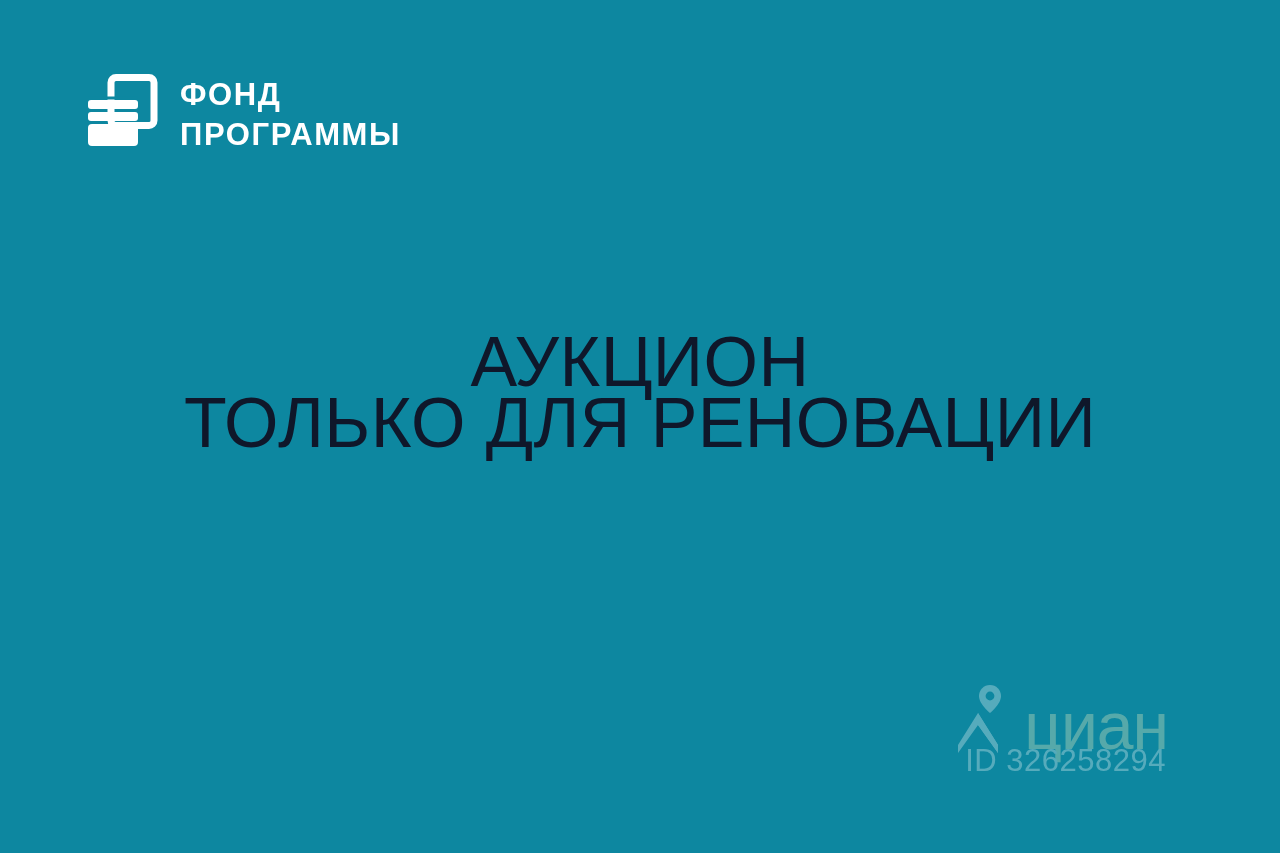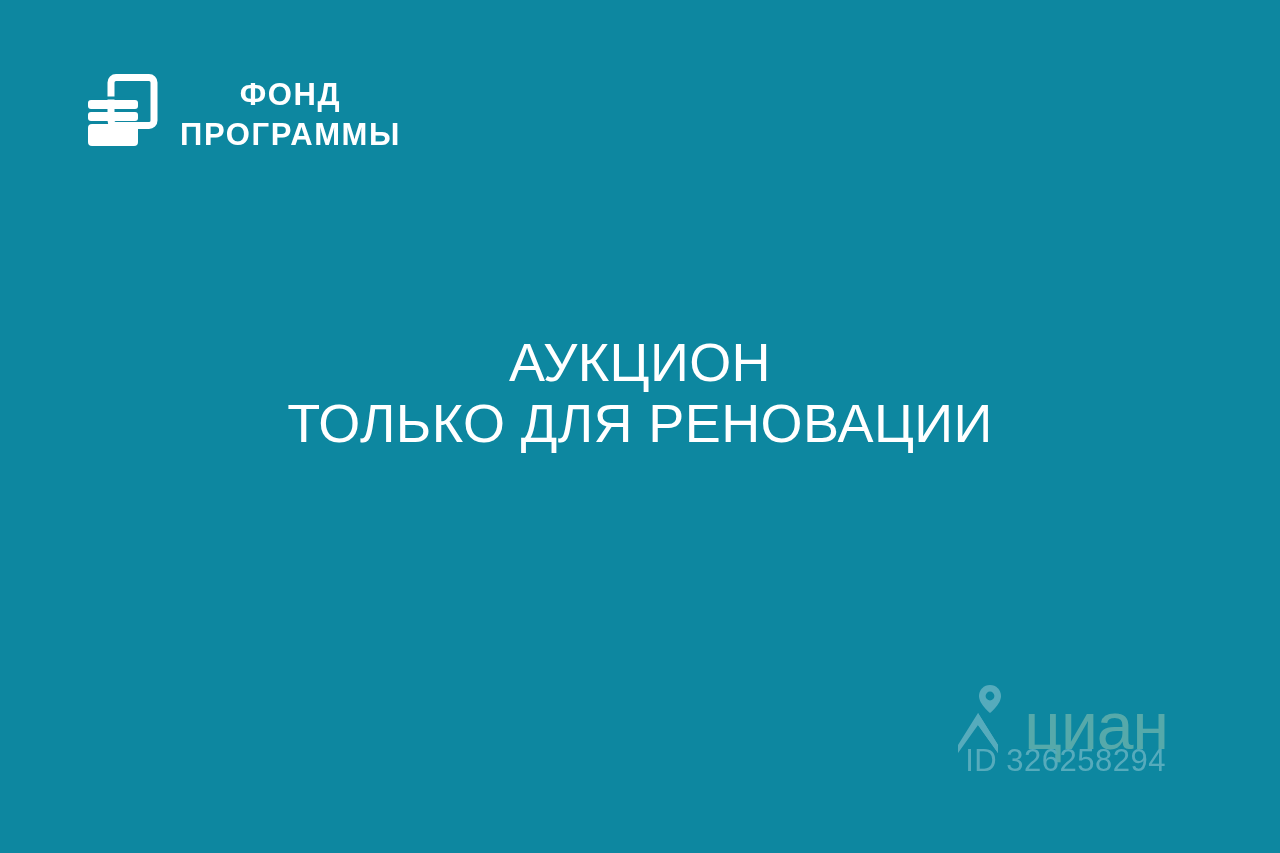--- a/index.html
+++ b/index.html
@@ -40,43 +40,42 @@
     display: block;
     width: 74px;
     height: 80px;
   }
 
   .brand-wordmark {
     display: flex;
     flex-direction: column;
     justify-content: center;
     line-height: 1.0;
-    align-items: center;
   }
 
   .brand-wordmark .wm-line {
     color: #ffffff;
     font-weight: 700;
     font-size: 31px;
     letter-spacing: 1.6px;
     white-space: nowrap;
   }
 
   .brand-wordmark .wm-line-1 { margin-bottom: 9px; }
 
   
   .headline {
     position: absolute;
     left: 0;
     right: 0;
     top: 332px;
     text-align: center;
-    color: #ffffff;
+    color: #0f172a;
     font-weight: 400;
-    font-size: 54px;
+    font-size: 70px;
     line-height: 61px;
     letter-spacing: 0.4px;
     white-space: nowrap;
   }
 
   .headline .hl-line {
     display: block;
   }
 
   

